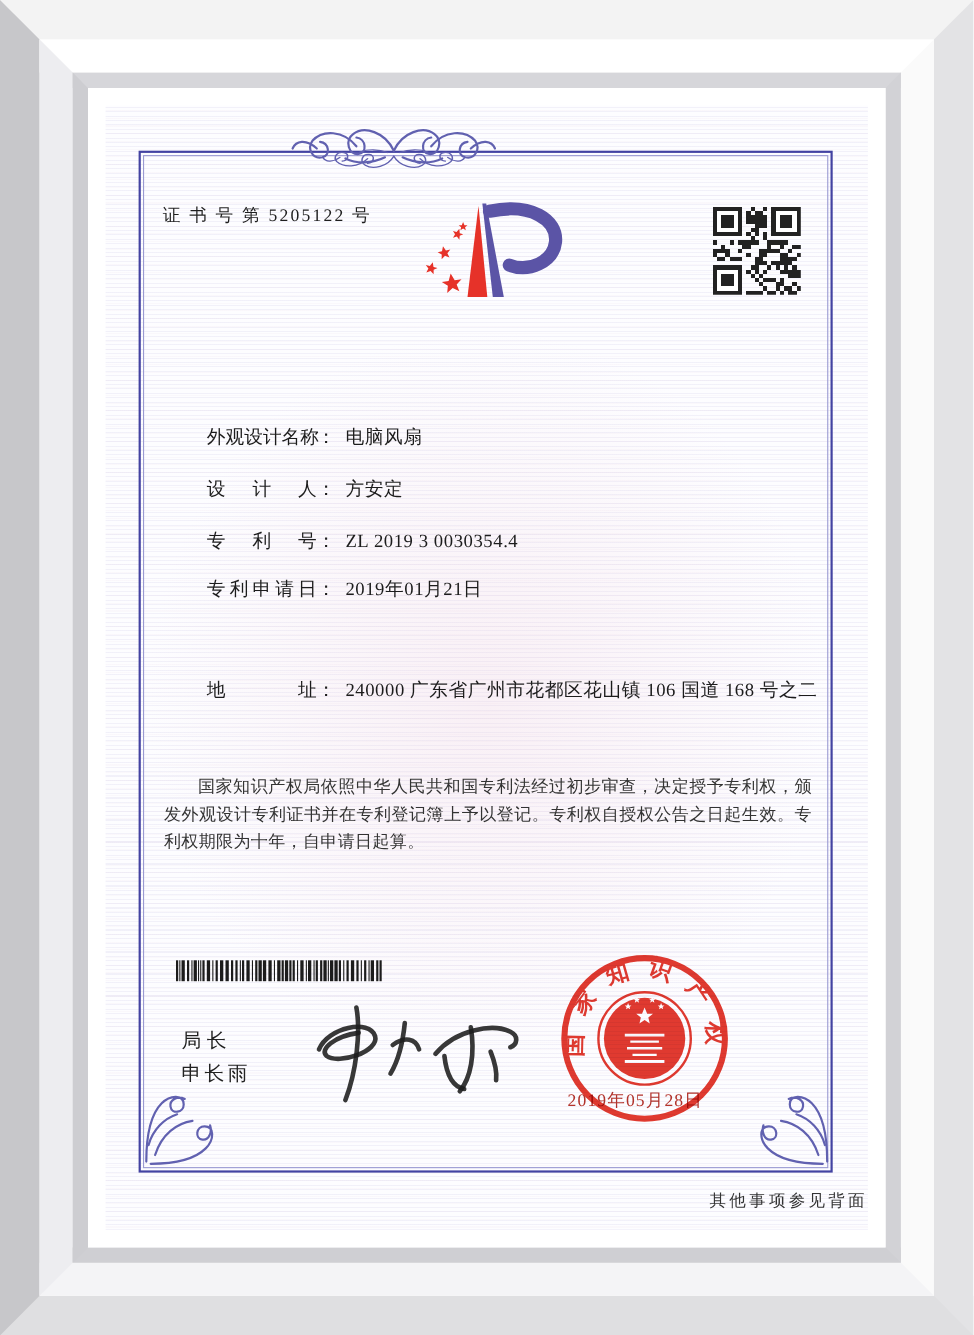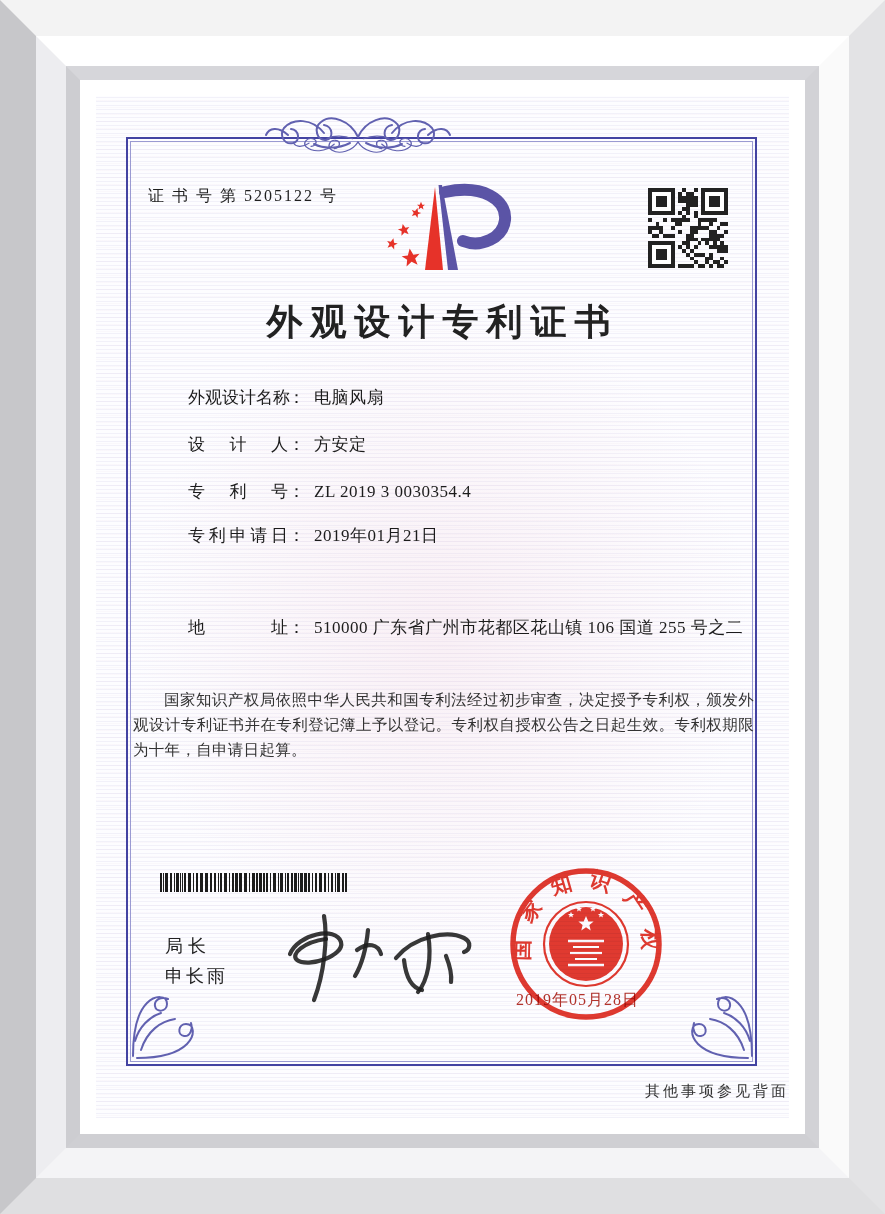--- a/index.html
+++ b/index.html
@@ -39,21 +39,21 @@
   .title{position:absolute;left:0;top:202px;width:693px;text-align:center;
     font-size:36px;font-weight:bold;letter-spacing:8px;color:#222;}
 
   .row{position:absolute;left:64px;font-size:17px;white-space:nowrap;color:#1c1c1c;margin-left:28px;}
   .row .lbl{display:inline-block;width:100px;text-align:justify;text-align-last:justify;vertical-align:top;}
   .row .val{margin-left:9px;letter-spacing:0.5px;}
   .pair2{position:absolute;left:255px;top:0;}
 
   .paras{position:absolute;left:37px;top:591px;width:621px;font-size:15.5px;
     line-height:25px;text-align:justify;color:#333;letter-spacing:0.3px;}
-  .paras p{margin:0;text-indent:2em;}
+  .paras p{margin:16px;text-indent:2em;}
 
   .barcode{position:absolute;left:64px;top:777px;width:190px;height:19px;font-size:0;}
   .barcode i{display:inline-block;height:100%;background:#1c1c1c;vertical-align:top;}
 
   .signer-title{position:absolute;left:69px;top:838px;font-size:18px;letter-spacing:5px;color:#222;}
   .signer-name{position:absolute;left:69px;top:868px;font-size:18px;letter-spacing:3px;color:#222;}
   .signature{position:absolute;left:172px;top:812px;width:218px;height:96px;}
   .signature path{fill:none;stroke:#1d1d1d;stroke-width:4.2;stroke-linecap:round;stroke-linejoin:round;opacity:.88;}
 
   .seal{position:absolute;left:402px;top:760px;width:176px;height:176px;mix-blend-mode:multiply;opacity:.93;}
@@ -254,36 +254,35 @@
                   <rect x="1" y="1" width="5" height="5" fill="#fff"></rect>
                   <rect x="2" y="2" width="3" height="3" fill="#222"></rect>
                   <rect x="14" y="0" width="7" height="7" fill="#222"></rect>
                   <rect x="15" y="1" width="5" height="5" fill="#fff"></rect>
                   <rect x="16" y="2" width="3" height="3" fill="#222"></rect>
                   <rect x="0" y="14" width="7" height="7" fill="#222"></rect>
                   <rect x="1" y="15" width="5" height="5" fill="#fff"></rect>
                   <rect x="2" y="16" width="3" height="3" fill="#222"></rect>
                 </svg></div>
 
-            <div class="title">外观设计专利证书</div>
 
             <div class="row" style="top:290px">
               <span class="lbl">外观设计名称</span><span>：</span><span class="val">电脑风扇</span>
             </div>
             <div class="row" style="top:337px">
               <span class="lbl">设计人</span><span>：</span><span class="val">方安定</span>
             </div>
             <div class="row" style="top:384px">
               <span class="lbl">专利号</span><span>：</span><span class="val">ZL 2019 3 0030354.4</span>
             </div>
             <div class="row" style="top:428px">
               <span class="lbl">专利申请日</span><span>：</span><span class="val">2019年01月21日</span>
             </div>
             <div class="row" style="top:520px">
-              <span class="lbl">地址</span><span>：</span><span class="val">510000 广东省广州市花都区花山镇 106 国道 255 号之二</span>
+              <span class="lbl">地址</span><span>：</span><span class="val">240000 广东省广州市花都区花山镇 106 国道 168 号之二</span>
             </div>
 
             <div class="paras">
               <p>国家知识产权局依照中华人民共和国专利法经过初步审查，决定授予专利权，颁发外观设计专利证书并在专利登记簿上予以登记。专利权自授权公告之日起生效。专利权期限为十年，自申请日起算。</p>
             </div>
 
             <div class="barcode" id="barcode"><i style="width: 2px; margin-right: 1px;"></i><i style="width: 1px; margin-right: 1px;"></i><i style="width: 3px; margin-right: 2px;"></i><i style="width: 2px; margin-right: 2px;"></i><i style="width: 1px; margin-right: 1px;"></i><i style="width: 3px; margin-right: 1px;"></i><i style="width: 1px; margin-right: 1px;"></i><i style="width: 1px; margin-right: 1px;"></i><i style="width: 2px; margin-right: 2px;"></i><i style="width: 3px; margin-right: 2px;"></i><i style="width: 1px; margin-right: 2px;"></i><i style="width: 2px; margin-right: 2px;"></i><i style="width: 3px; margin-right: 2px;"></i><i style="width: 3px; margin-right: 2px;"></i><i style="width: 2px; margin-right: 2px;"></i><i style="width: 2px; margin-right: 2px;"></i><i style="width: 1px; margin-right: 1px;"></i><i style="width: 2px; margin-right: 2px;"></i><i style="width: 3px; margin-right: 2px;"></i><i style="width: 1px; margin-right: 2px;"></i><i style="width: 2px; margin-right: 1px;"></i><i style="width: 3px; margin-right: 1px;"></i><i style="width: 3px; margin-right: 2px;"></i><i style="width: 3px; margin-right: 2px;"></i><i style="width: 1px; margin-right: 2px;"></i><i style="width: 3px; margin-right: 1px;"></i><i style="width: 2px; margin-right: 1px;"></i><i style="width: 3px; margin-right: 1px;"></i><i style="width: 2px; margin-right: 1px;"></i><i style="width: 2px; margin-right: 2px;"></i><i style="width: 1px; margin-right: 2px;"></i><i style="width: 3px; margin-right: 2px;"></i><i style="width: 1px; margin-right: 1px;"></i><i style="width: 3px; margin-right: 2px;"></i><i style="width: 1px; margin-right: 1px;"></i><i style="width: 2px; margin-right: 2px;"></i><i style="width: 2px; margin-right: 1px;"></i><i style="width: 3px; margin-right: 1px;"></i><i style="width: 1px; margin-right: 1px;"></i><i style="width: 3px; margin-right: 1px;"></i><i style="width: 3px; margin-right: 1px;"></i><i style="width: 2px; margin-right: 2px;"></i><i style="width: 1px; margin-right: 2px;"></i><i style="width: 2px; margin-right: 2px;"></i><i style="width: 3px; margin-right: 2px;"></i><i style="width: 2px; margin-right: 2px;"></i><i style="width: 1px; margin-right: 2px;"></i><i style="width: 2px; margin-right: 2px;"></i><i style="width: 1px; margin-right: 1px;"></i><i style="width: 3px; margin-right: 2px;"></i><i style="width: 2px; margin-right: 1px;"></i><i style="width: 2px; margin-right: 2px;"></i></div>
 
             <div class="signer-title">局长</div>
             <div class="signer-name">申长雨</div>

